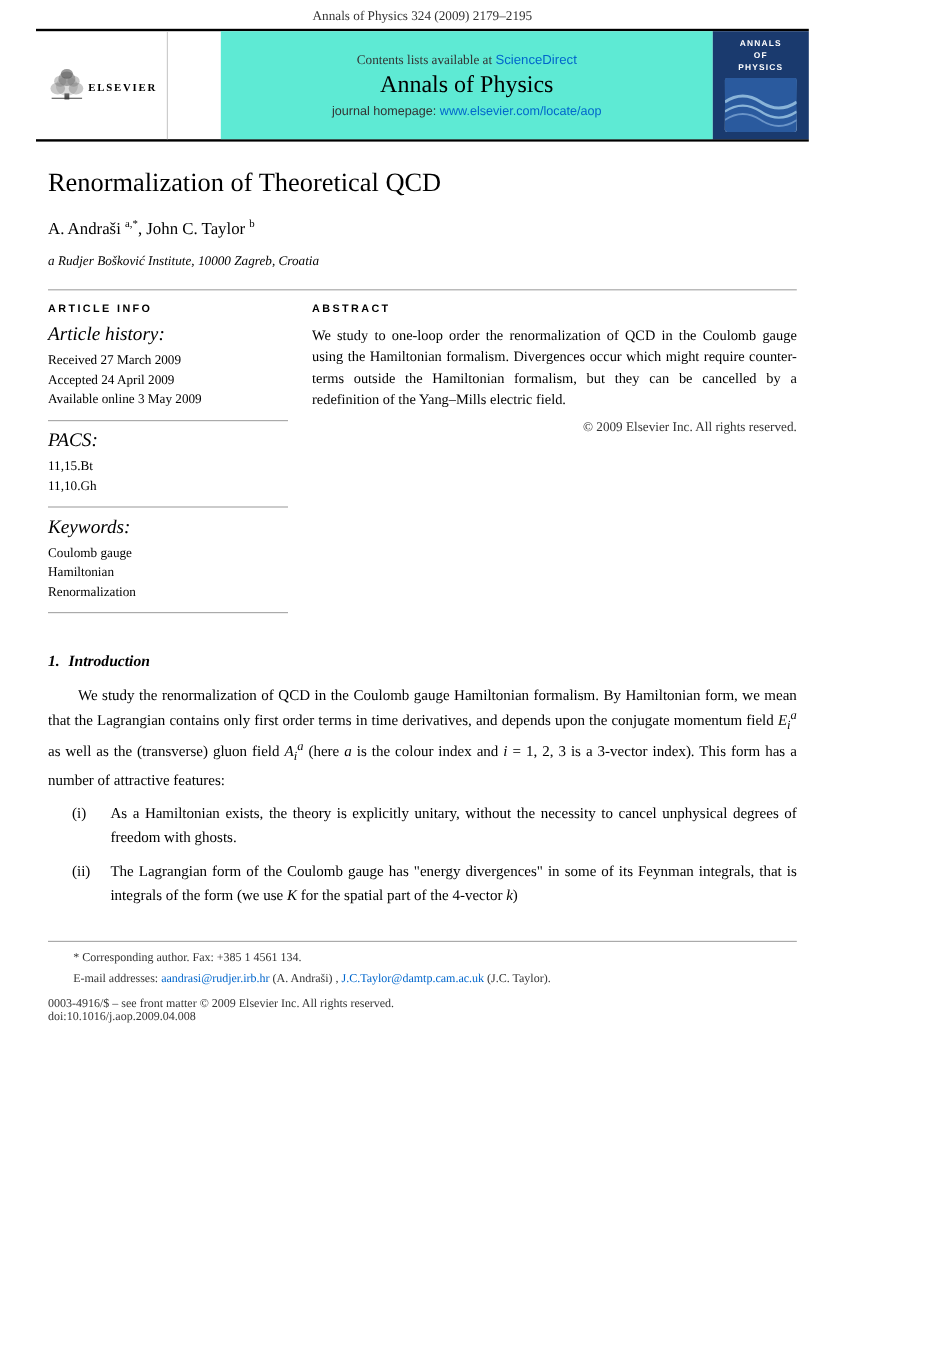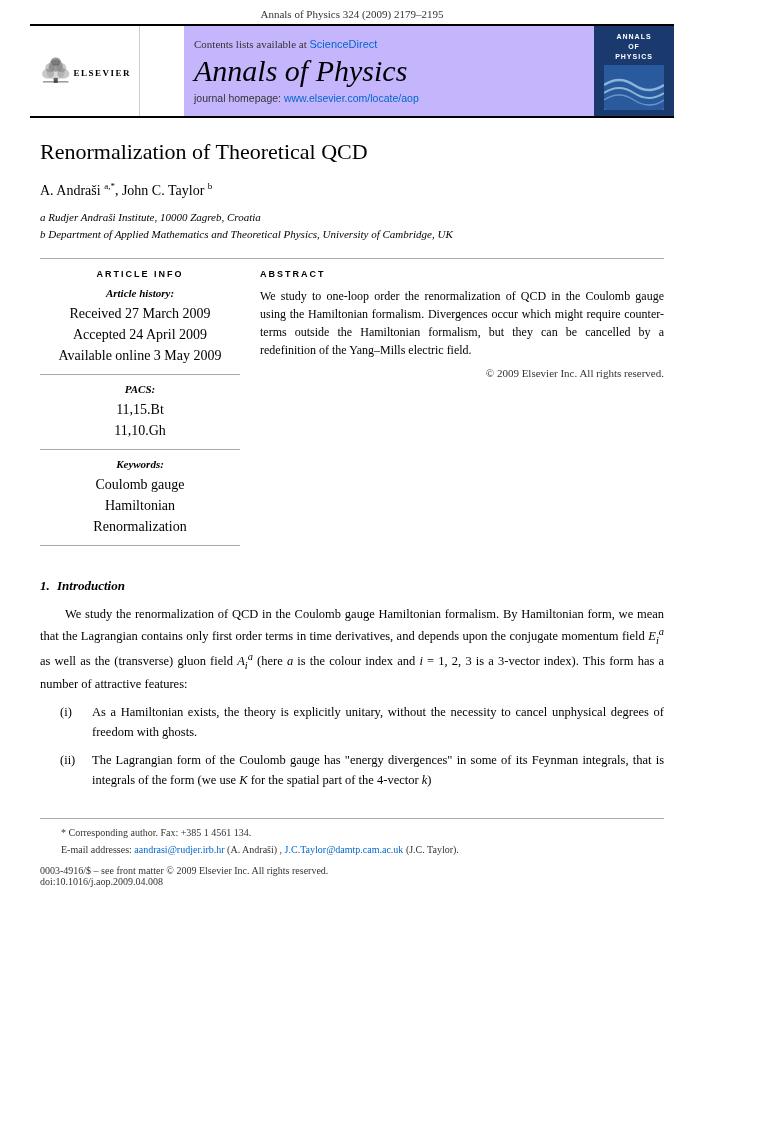--- a/index.html
+++ b/index.html
@@ -64,41 +64,40 @@
       font-weight: bold;
       letter-spacing: 1.5px;
       color: #000;
       margin-top: 3px;
     }
 
     .journal-center {
       flex: 1;
       display: flex;
       flex-direction: column;
-      align-items: flex-start;
+      align-items: center;
       justify-content: center;
       padding: 6px 10px;
-      background: #c4b5fd;
+      background: #5eead4;
       margin-left: 44px;
     }
 
     .science-direct-line {
       font-size: 11px;
       color: #333;
       margin-bottom: 4px;
     }
 
     .science-direct-link {
       color: #0066cc;
       font-family: Arial, sans-serif;
     }
 
     .journal-title-header {
-      font-size: 30px;
-      font-style: italic;
+      font-size: 20px;
       color: #000;
       font-family: 'Times New Roman', Times, serif;
       margin-bottom: 4px;
     }
 
     .journal-homepage {
       font-size: 10.5px;
       color: #333;
       font-family: Liberation Sans, sans-serif;
     }
@@ -177,41 +176,40 @@
       display: flex;
       gap: 20px;
       margin-top: 10px;
       border-top: 1px solid #aaa;
       padding-top: 10px;
     }
 
     .article-info {
       width: 200px;
       flex-shrink: 0;
-      text-align: center;
     }
 
     .article-info-title {
       font-size: 9px;
       font-weight: bold;
       letter-spacing: 2px;
       text-transform: uppercase;
       margin-bottom: 8px;
       font-family: Arial, sans-serif;
     }
 
     .info-section-title {
+      font-size: 16px;
+      font-style: italic;
+      font-weight: normal;
+      margin-bottom: 4px;
+    }
+
+    .info-line {
       font-size: 11px;
-      font-style: italic;
-      font-weight: bold;
-      margin-bottom: 4px;
-    }
-
-    .info-line {
-      font-size: 14px;
       line-height: 1.5;
     }
 
     .info-divider {
       border: none;
       border-top: 1px solid #aaa;
       margin: 8px 0;
     }
 
     .pacs-section {
@@ -393,22 +391,21 @@
 
   <div class="main-content">
 
     <h1 class="paper-title">Renormalization of Theoretical QCD</h1>
 
     <div class="authors">
       <span>A. Andraši <sup class="author-sup">a,*</sup>, John C. Taylor <sup class="author-sup">b</sup></span>
     </div>
 
     <div class="affiliations">
-      <span class="affil-line">a Rudjer Andraši Institute, 10000 Zagreb, Croatia</span>
-      <span class="affil-line">b Department of Applied Mathematics and Theoretical Physics, University of Cambridge, UK</span>
+      <span class="affil-line">a Rudjer Bošković Institute, 10000 Zagreb, Croatia</span>
     </div>
 
     <div class="two-col">
 
       <div class="article-info">
         <div class="article-info-title">ARTICLE INFO</div>
 
         <div class="info-section-title">Article history:</div>
         <div class="info-line">Received 27 March 2009</div>
         <div class="info-line">Accepted 24 April 2009</div>

